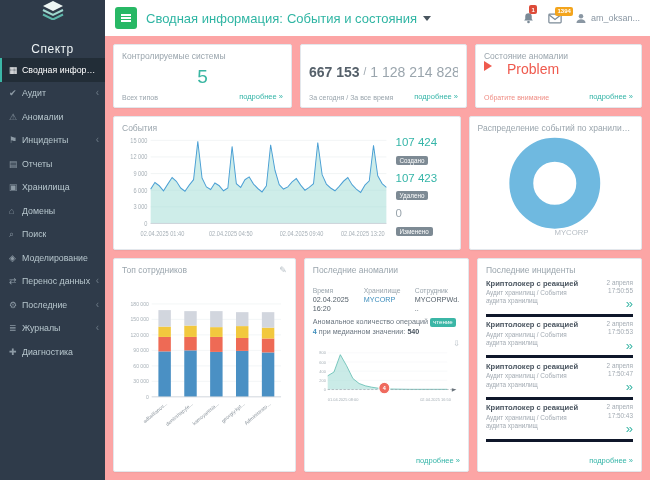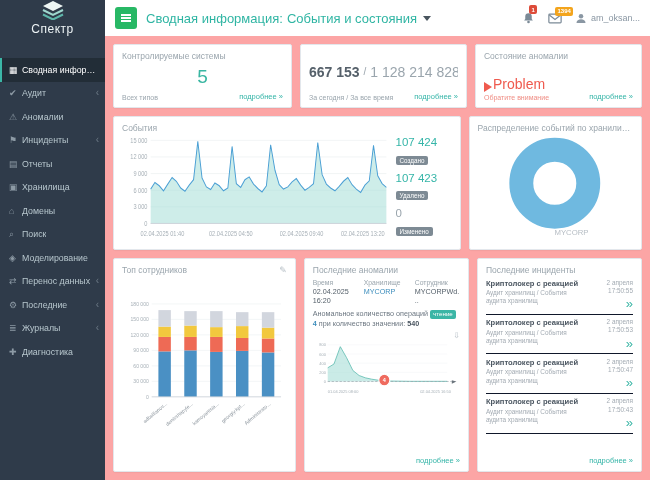--- a/index.html
+++ b/index.html
@@ -1,19 +1,19 @@
 <!DOCTYPE html>
 <html><head>
 <meta charset="utf-8">
 <style>
   *{box-sizing:border-box;margin:0;padding:0}
   html,body{width:650px;height:480px;overflow:hidden;font-family:"Liberation Sans",sans-serif;background:#ecf0f5}
   
   .sidebar{position:absolute;left:0;top:0;width:105px;height:480px;background:#2f3b4a;color:#b8c7ce;z-index:5}
-  .logo{height:56px;display:flex;flex-direction:column;align-items:center;justify-content:flex-start;gap:2px;cursor:pointer}
+  .logo{height:56px;display:flex;flex-direction:column;align-items:center;justify-content:space-between;gap:2px;cursor:pointer}
   .logo-text{font-size:12px;color:#eef4f6;letter-spacing:.5px}
   .menu{margin-top:2px}
   .menu-item{display:flex;align-items:center;height:23.5px;padding:0 6px 0 9px;font-size:8.8px;cursor:pointer;color:#b8c7ce;white-space:nowrap}
   .menu-item .mi-icon{width:13px;flex:none;font-size:9px;color:#8d9aa5}
   .menu-item .mi-label{overflow:hidden;text-overflow:ellipsis}
   .menu-item .mi-arrow{margin-left:auto;color:#6c7a86;font-size:10px;line-height:1}
   .menu-item.active{background:#222d37;color:#fff;border-left:2px solid #3bb6a6;padding-left:7px}
   .menu-item.active .mi-icon{color:#fff}
   
   .topbar{position:absolute;left:105px;top:0;right:0;height:36px;background:#fff;display:flex;align-items:center;padding:0 10px;gap:9px;z-index:4}
@@ -38,56 +38,56 @@
   .card-title-row{display:flex;align-items:center;flex:none}
   .edit-ic{margin-left:auto;color:#b3bcc3;font-size:9px;cursor:pointer}
   .bottom-row{display:flex;align-items:flex-end;font-size:7px;color:#9aa5ad;margin-top:auto}
   .more{font-size:7.5px;color:#35b5a8;margin-left:auto;cursor:pointer;text-decoration:none;white-space:nowrap}
   
   .big-num{flex:1;display:flex;align-items:center;justify-content:center;font-size:19px;color:#3ab6a2}
   .count-line{flex:1;display:flex;align-items:center;gap:4px;white-space:nowrap;overflow:hidden}
   .cnt-today{font-size:14px;font-weight:bold;color:#55606a}
   .cnt-sep{font-size:10px;color:#9aa5ad}
   .cnt-total{font-size:14px;color:#9aa5ad}
-  .status-line{flex:1;display:flex;align-items:flex-end;gap:1px}
+  .status-line{flex:1;display:flex;align-items:flex-start;gap:15px}
   .tri{width:0;height:0;border-left:8px solid #ef5a4e;border-top:5.5px solid transparent;border-bottom:5.5px solid transparent}
   .status-text{font-size:14px;color:#ef5a4e}
   .caption.warn{color:#ef8d84}
   
   .c-events{flex:2.12}
   .events-body{flex:1;display:flex;gap:6px;min-height:0}
   .events-chart{flex:1;min-width:0}
   .events-chart svg{width:100%;height:100%;display:block}
   .events-stats{width:56px;flex:none;display:flex;flex-direction:column;gap:5px;padding-top:3px}
   .stat-val{font-size:11.5px;font-weight:normal;color:#35b5a8;line-height:1.1}
   .stat-val.muted{color:#9aa5ad}
   .stat-label{display:inline-block;font-size:6.3px;color:#fff;background:#7d8a94;border-radius:2px;padding:1px 4px;margin-top:1px}
   
   .dist-body{flex:1;min-height:0;display:flex;align-items:center;justify-content:center}
   .dist-body svg{height:100%;}
   
   .c-top{flex:1.12}
   .top-body{flex:1;min-height:0}
   .top-body svg{width:100%;height:100%;display:block}
   
-  .anom-fields{display:flex;gap:6px;margin-top:4px;flex:none}
+  .anom-fields{display:flex;gap:6px;margin-top:12px;flex:none}
   .af{flex:1;min-width:0}
   .af-label{font-size:6.8px;color:#9aa5ad;margin-bottom:1px}
   .af-value{font-size:7.2px;color:#55606a;word-wrap:break-word}
   .af-value.link{color:#3c8dbc;cursor:pointer}
   .anom-text{font-size:7.2px;color:#6b7680;line-height:1.45;margin-top:4px}
   .op-badge{display:inline-block;background:#3bb6a6;color:#fff;font-size:6.2px;border-radius:2px;padding:0.5px 3px}
   .op-num{color:#3c8dbc;font-weight:bold}
   .median{color:#4a5560}
   .anom-icons{display:flex;justify-content:flex-end;gap:5px;color:#b3bcc3;font-size:8px;margin-top:1px}
   .anom-icons span{cursor:pointer}
   .anom-svg{width:100%;height:56px;flex:none;display:block}
   
   .inc-list{flex:1;min-height:0;overflow:hidden;display:flex;flex-direction:column}
-  .inc-item{display:flex;gap:4px;padding:3.5px 0;border-bottom:1px solid #0f172a;cursor:pointer}
+  .inc-item{display:flex;gap:4px;padding:3.5px 0;border-bottom:3px solid #0f172a;cursor:pointer}
   .inc-left{flex:1;min-width:0}
   .inc-title{font-size:7.6px;font-weight:bold;color:#4a5560;line-height:1.25}
   .inc-sub{font-size:6.4px;color:#a3abb3;line-height:1.3;margin-top:1px}
   .inc-right{width:42px;flex:none;text-align:right;display:flex;flex-direction:column;align-items:flex-end}
   .inc-date{font-size:6.4px;color:#a3abb3;line-height:1.3}
   .inc-go{font-size:13px;color:#3bb6a6;line-height:1;margin-top:2px}
   svg text{font-family:"Liberation Sans",sans-serif}
 </style>
 </head>
 <body>
@@ -341,21 +341,21 @@
         </div>
         <div class="af">
           <div class="af-label">Сотрудник</div>
           <div class="af-value">MYCORPWd...</div>
         </div>
       </div>
       <div class="anom-text">
         <span>Аномальное количество операций</span>
         <span class="op-badge">чтение</span>
         <span class="op-num">4</span>
-        <span>при количество значении:</span>
+        <span>при медианном значении:</span>
         <b class="median">540</b>
       </div>
       <div class="anom-icons">
         <span>⇩</span>
       </div>
       <svg class="anom-svg" viewBox="0 0 160 58" preserveAspectRatio="none">
           <line x1="16" y1="43" x2="146" y2="43" stroke="#f0f3f5" stroke-width="0.5"></line>
           <text x="14" y="44.7" text-anchor="end" font-size="4.3" fill="#a7b0b7">0</text>
           <line x1="16" y1="33.5" x2="146" y2="33.5" stroke="#f0f3f5" stroke-width="0.5"></line>
           <text x="14" y="35.2" text-anchor="end" font-size="4.3" fill="#a7b0b7">200</text>

